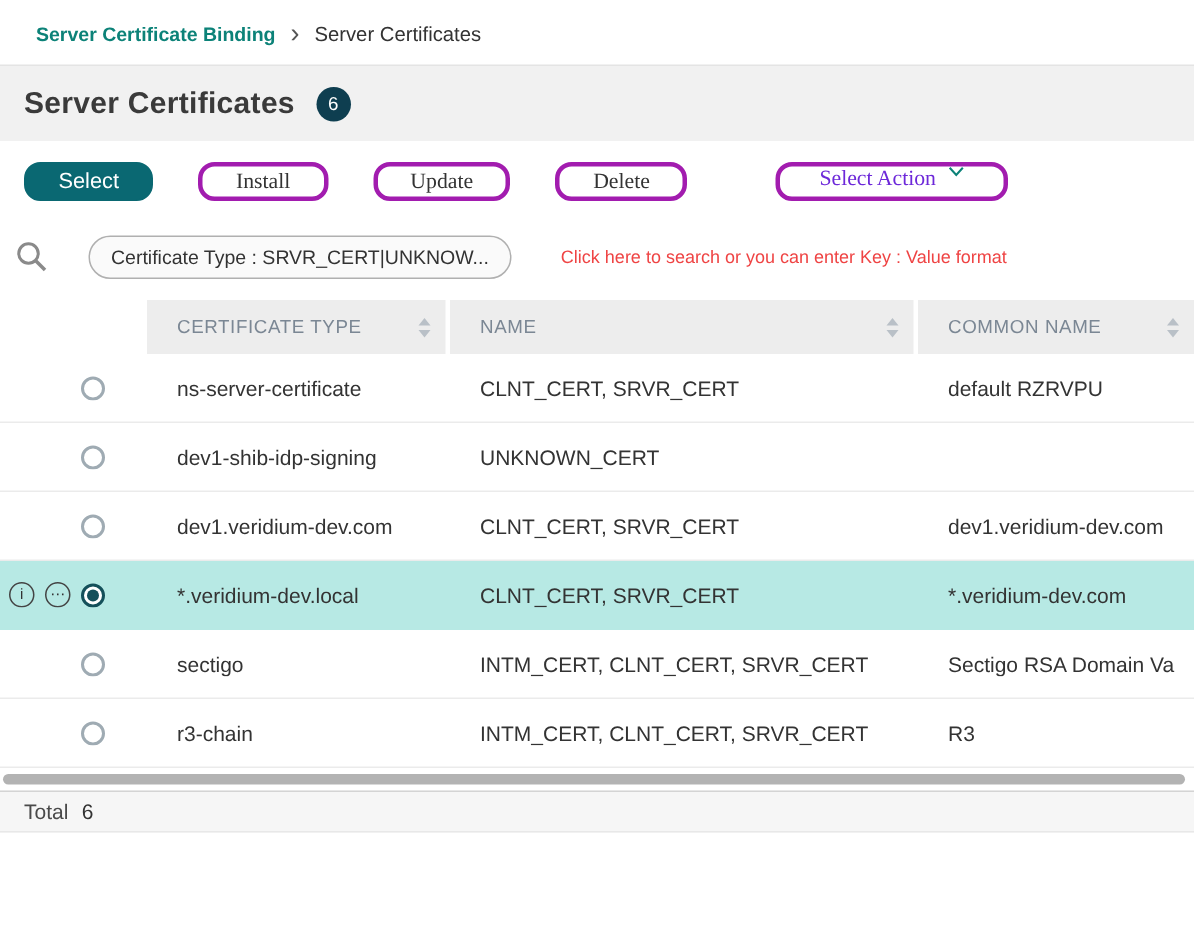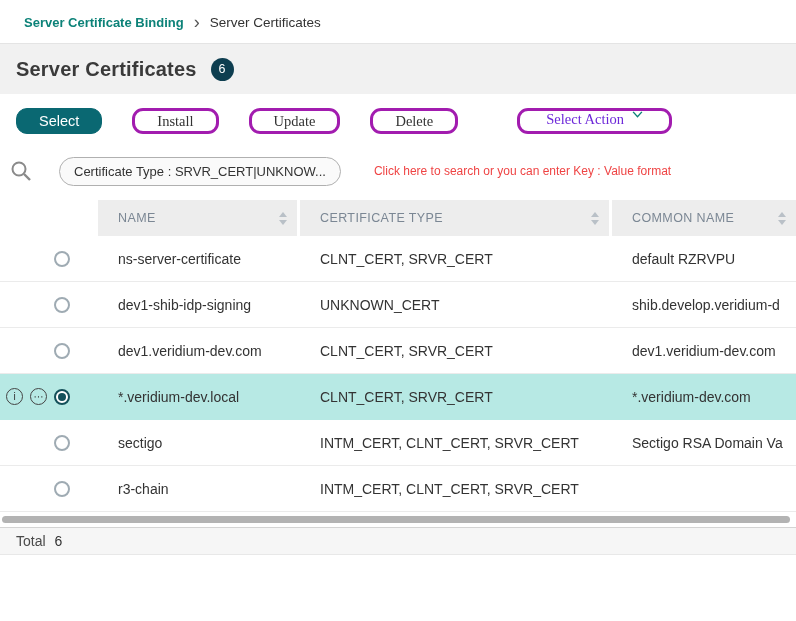--- a/index.html
+++ b/index.html
@@ -114,28 +114,28 @@
       <line x1="14" y1="14" x2="20" y2="20" stroke="#8a8a8a" stroke-width="2.4"></line>
     </svg>
     <div class="filter-chip">Certificate Type : SRVR_CERT|UNKNOW...</div>
     <div class="search-placeholder">Click here to search or you can enter Key : Value format</div>
   </div>
 
   <div class="table">
     <div class="thead">
       <div class="th blank"></div>
       <div class="th">
-        <span>NAME</span>
+        <span>CERTIFICATE TYPE</span>
         <span class="sort">
             <span class="car-up"></span>
             <span class="car-dn"></span>
           </span>
       </div>
       <div class="th">
-        <span>CERTIFICATE TYPE</span>
+        <span>NAME</span>
         <span class="sort">
             <span class="car-up"></span>
             <span class="car-dn"></span>
           </span>
       </div>
       <div class="th">
         <span>COMMON NAME</span>
         <span class="sort">
             <span class="car-up"></span>
             <span class="car-dn"></span>
@@ -158,21 +158,20 @@
         <div class="tr">
     <div class="td td-select">
       <span class="row-actions">
         <span class="icon-circle">i</span>
         <span class="icon-circle">⋯</span>
       </span>
       <span class="radio"></span>
     </div>
     <div class="td">dev1-shib-idp-signing</div>
     <div class="td">UNKNOWN_CERT</div>
-    <div class="td">shib.develop.veridium-d</div>
   </div>
         <div class="tr">
     <div class="td td-select">
       <span class="row-actions">
         <span class="icon-circle">i</span>
         <span class="icon-circle">⋯</span>
       </span>
       <span class="radio"></span>
     </div>
     <div class="td">dev1.veridium-dev.com</div>
@@ -206,20 +205,21 @@
         <div class="tr">
     <div class="td td-select">
       <span class="row-actions">
         <span class="icon-circle">i</span>
         <span class="icon-circle">⋯</span>
       </span>
       <span class="radio"></span>
     </div>
     <div class="td">r3-chain</div>
     <div class="td">INTM_CERT, CLNT_CERT, SRVR_CERT</div>
+    <div class="td">R3</div>
   </div>
       </div>
   </div>
 
   <div class="hscrollbar">
     <div class="thumb"></div>
   </div>
 
   <footer class="table-footer">
     <span>Total</span>

